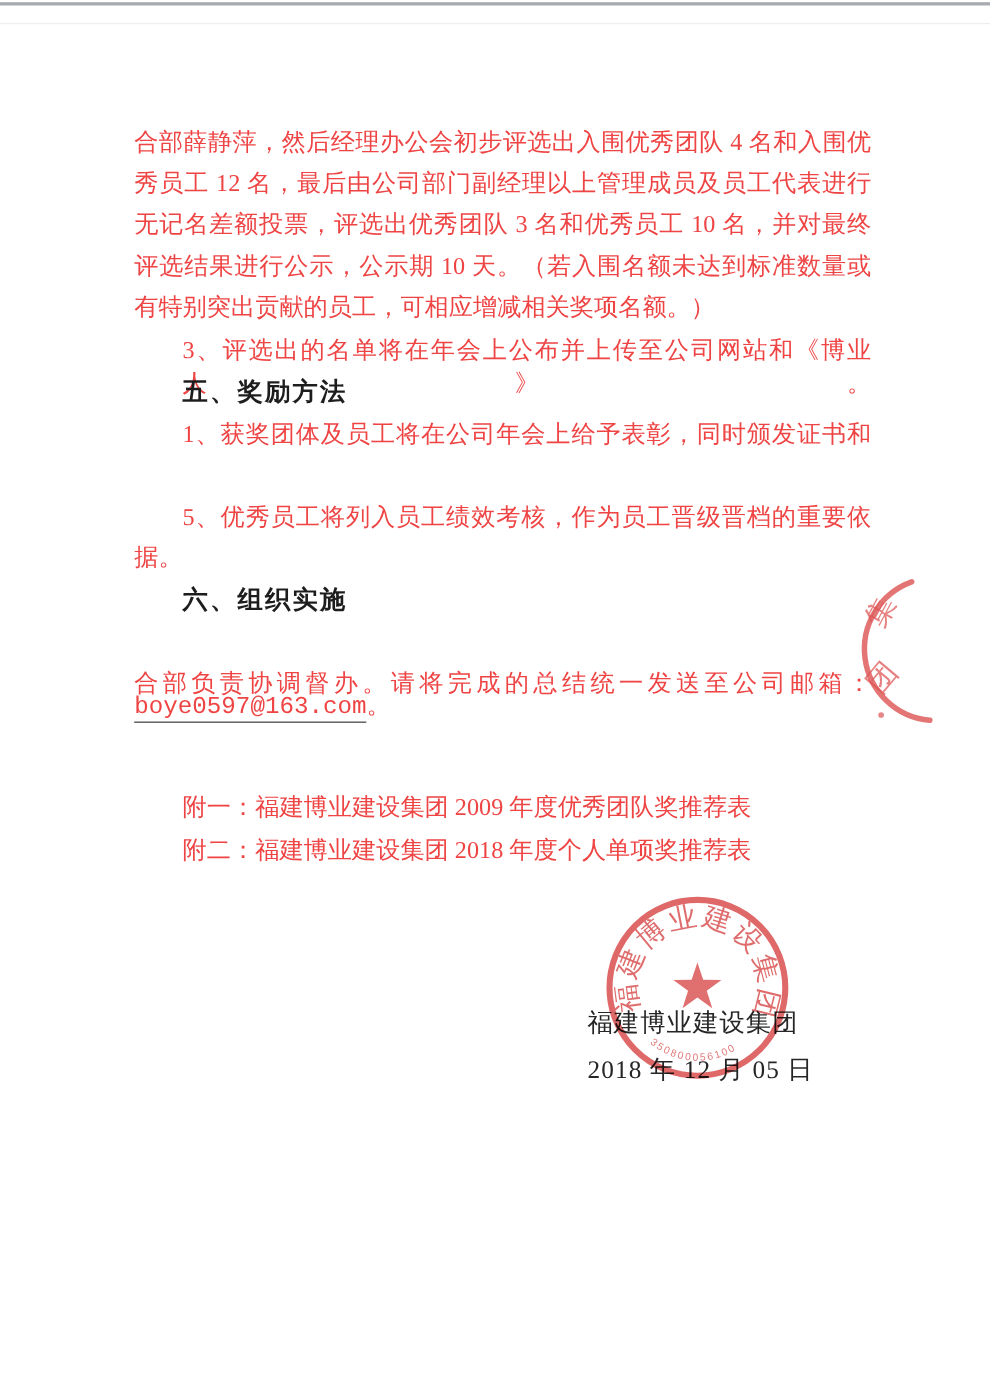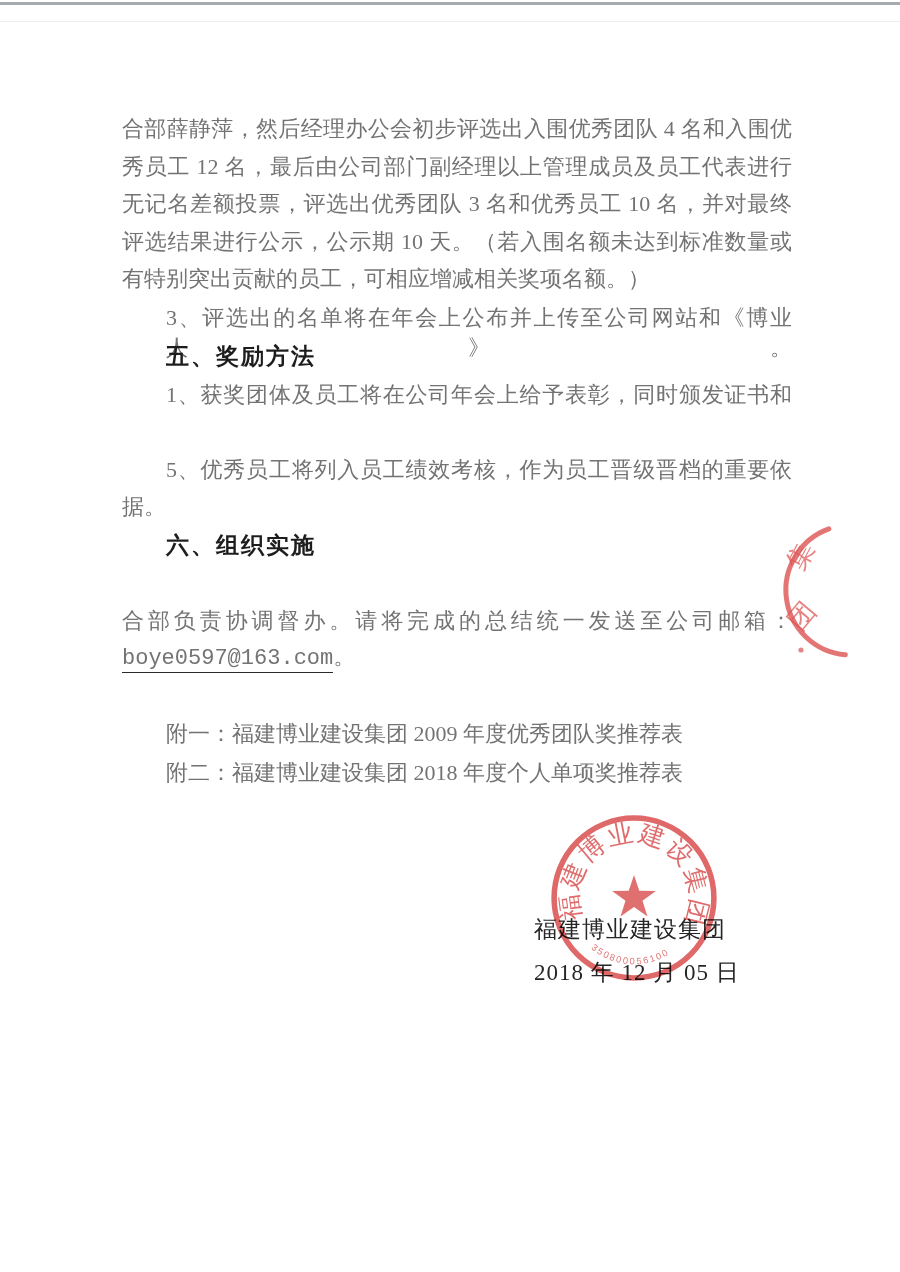--- a/index.html
+++ b/index.html
@@ -15,21 +15,21 @@
   .scan-line{position:absolute;left:0;top:2px;width:900px;height:3px;background:#a8abae;}
   .scan-line-faint{position:absolute;left:0;top:21px;width:900px;height:1px;background:#e9efec;}
 
   .ln{
     position:absolute;
     left:122px;
     width:670px;
     font-size:22px;
     line-height:30px;
     letter-spacing:0;
-    color:#737373;
+    color:#ef4444;
     white-space:normal;
   }
   .just{text-align:justify;text-align-last:justify;}
   .ind{padding-left:44px;width:626px;}
   .heading{
     font-family:"Liberation Sans","DejaVu Sans",sans-serif;
     font-weight:700;
     font-size:23px;
     color:#1d1d1d;
     letter-spacing:2px;
@@ -64,21 +64,21 @@
   <div class="ln just" style="top:227px">评选结果进行公示，公示期 10 天。（若入围名额未达到标准数量或</div>
   <div class="ln" style="top:264px">有特别突出贡献的员工，可相应增减相关奖项名额。）</div>
   <div class="ln ind just" style="top:303px">3、评选出的名单将在年会上公布并上传至公司网站和《博业人》。</div>
   <div class="ln ind heading" style="top:341px">五、奖励方法</div>
   <div class="ln ind just" style="top:380px">1、获奖团体及员工将在公司年会上给予表彰，同时颁发证书和</div>
   <div class="ln ind just" style="top:455px">5、优秀员工将列入员工绩效考核，作为员工晋级晋档的重要依</div>
   <div class="ln" style="top:492px">据。</div>
   <div class="ln ind heading" style="top:530px">六、组织实施</div>
   <div class="ln just" style="top:606px">合部负责协调督办。请将完成的总结统一发送至公司邮箱：</div>
 
-  <div class="ln email-line" style="top:644px">
+  <div class="ln email-line" style="top:628px">
     <span class="email">boye0597@163.com</span><span>。</span>
   </div>
 
   <div class="ln ind" style="top:719px">附一：福建博业建设集团 2009 年度优秀团队奖推荐表</div>
   <div class="ln ind" style="top:758px">附二：福建博业建设集团 2018 年度个人单项奖推荐表</div>
 
   <div class="sig sig-company">福建博业建设集团</div>
   <div class="sig sig-date">2018 年 12 月 05 日</div>
 
   <svg class="stamp seal-svg" viewBox="0 0 200 200" aria-hidden="true">

